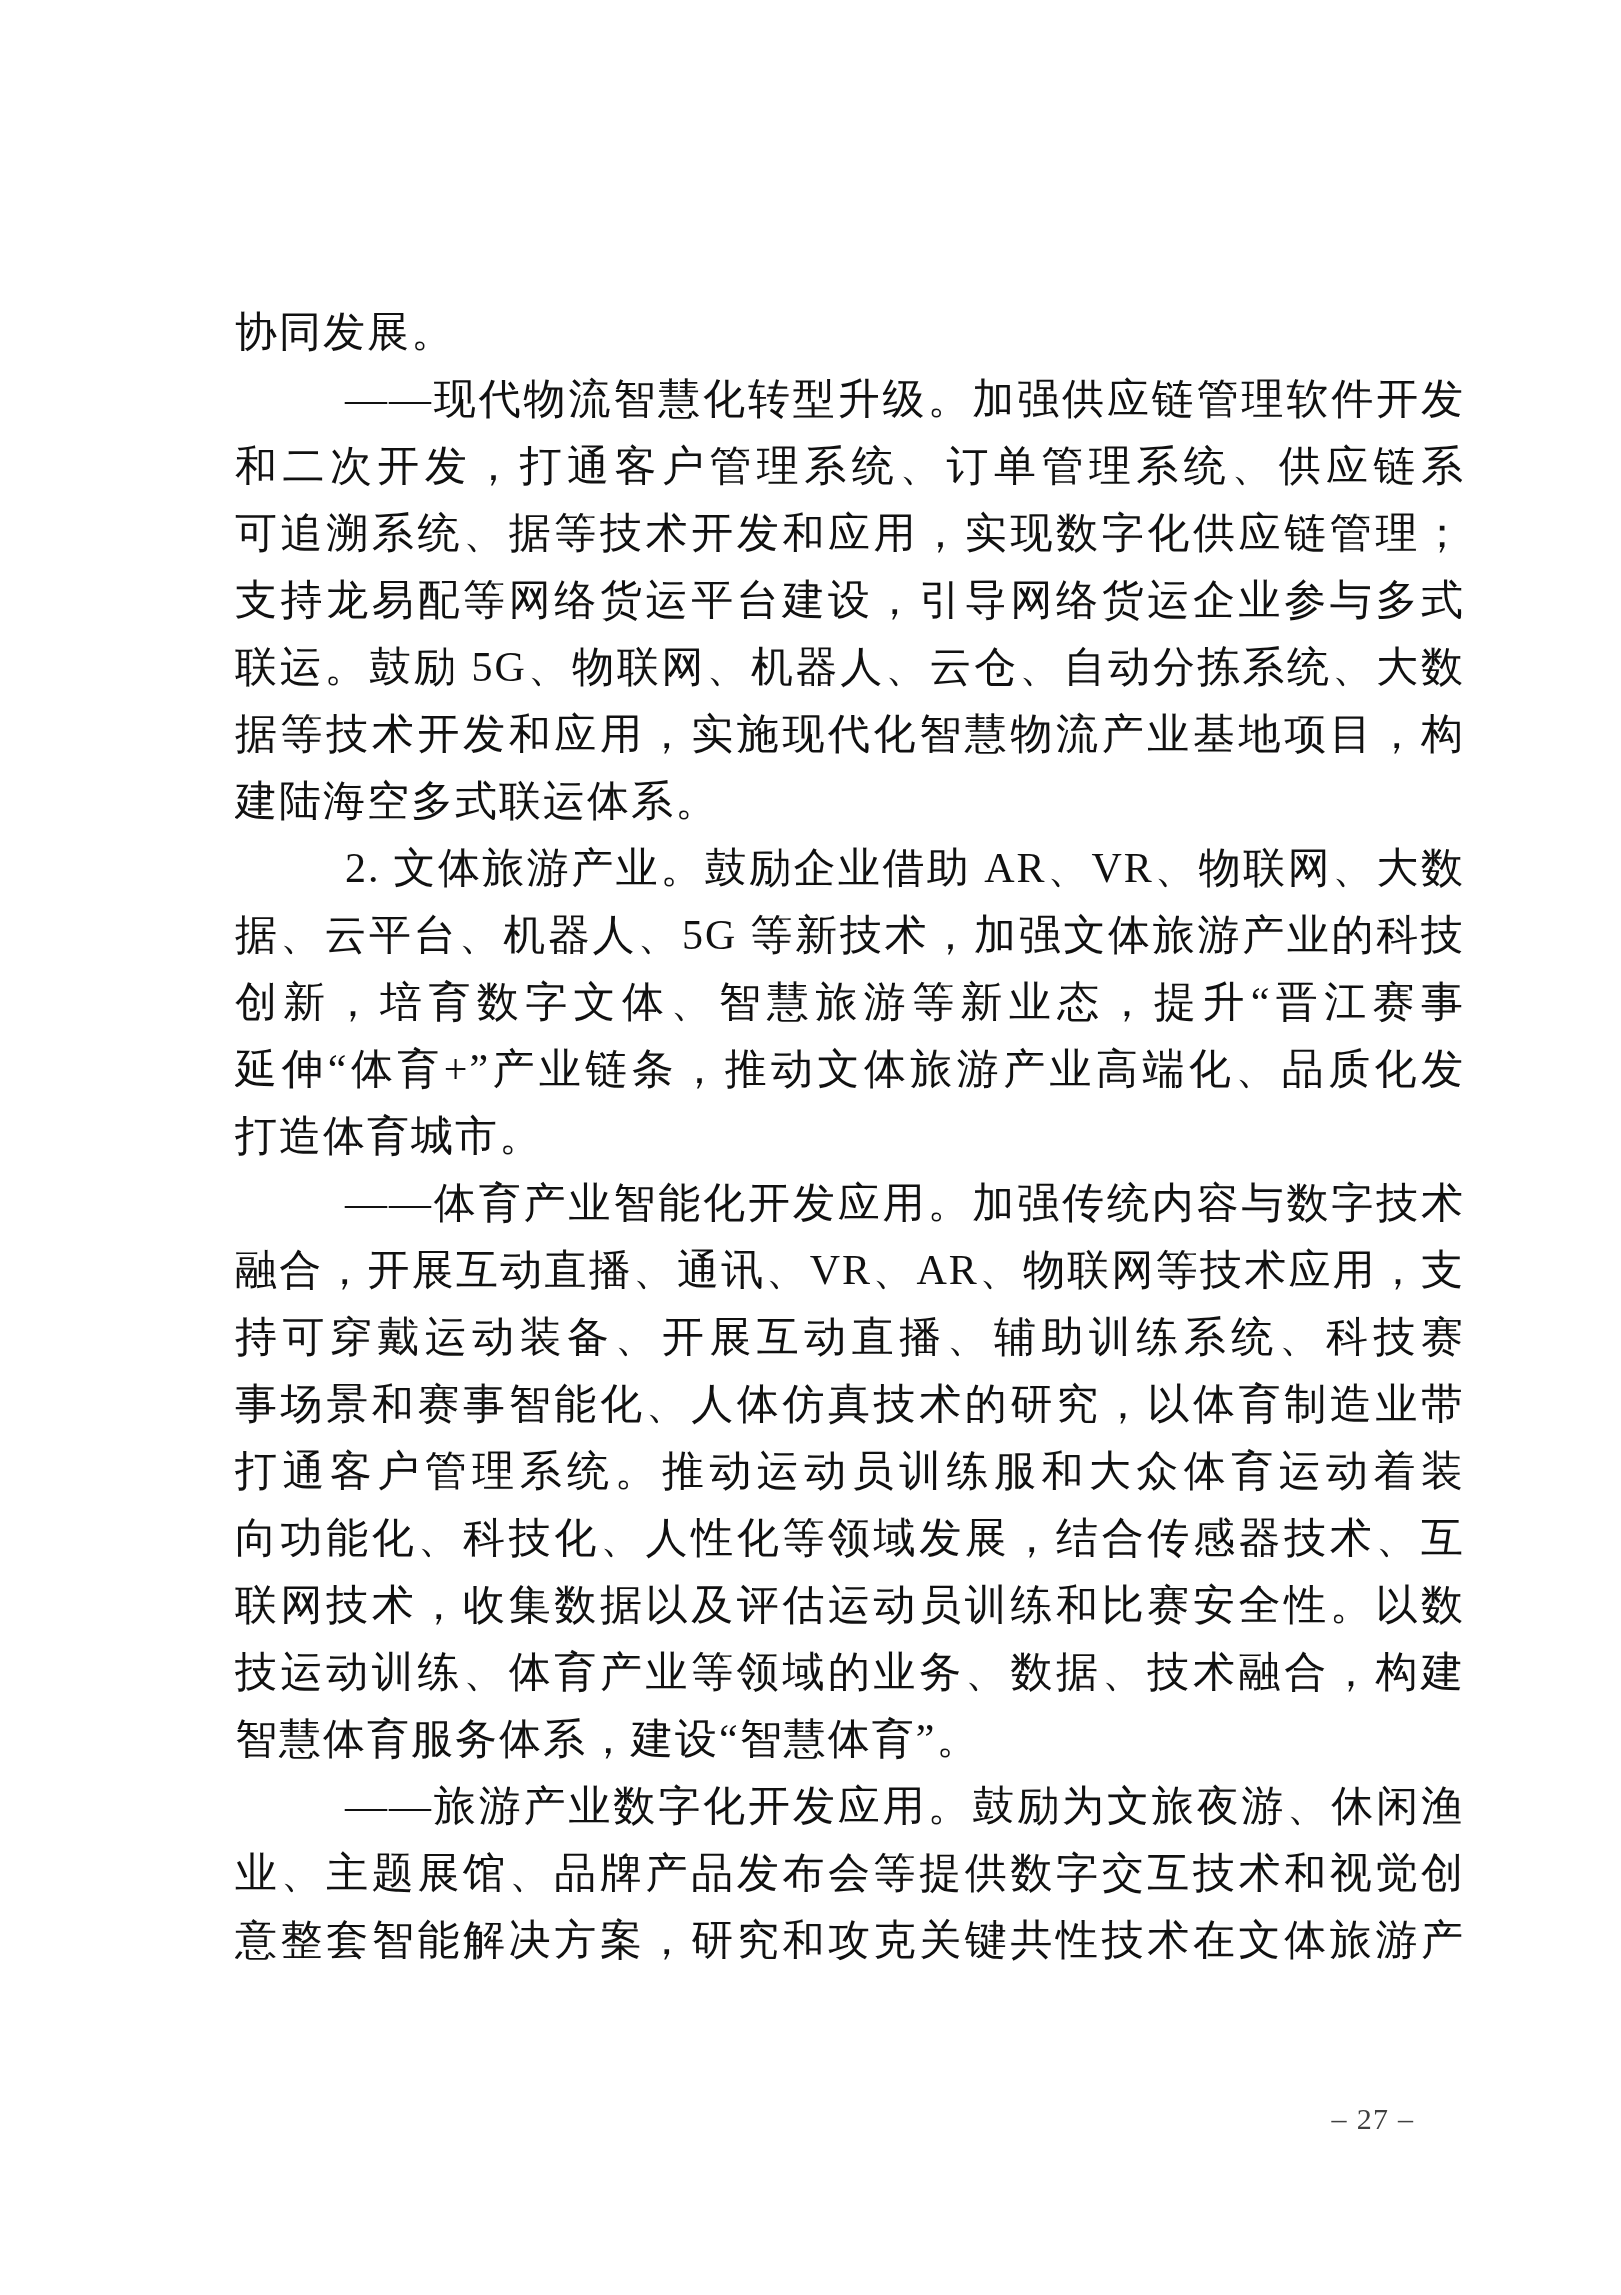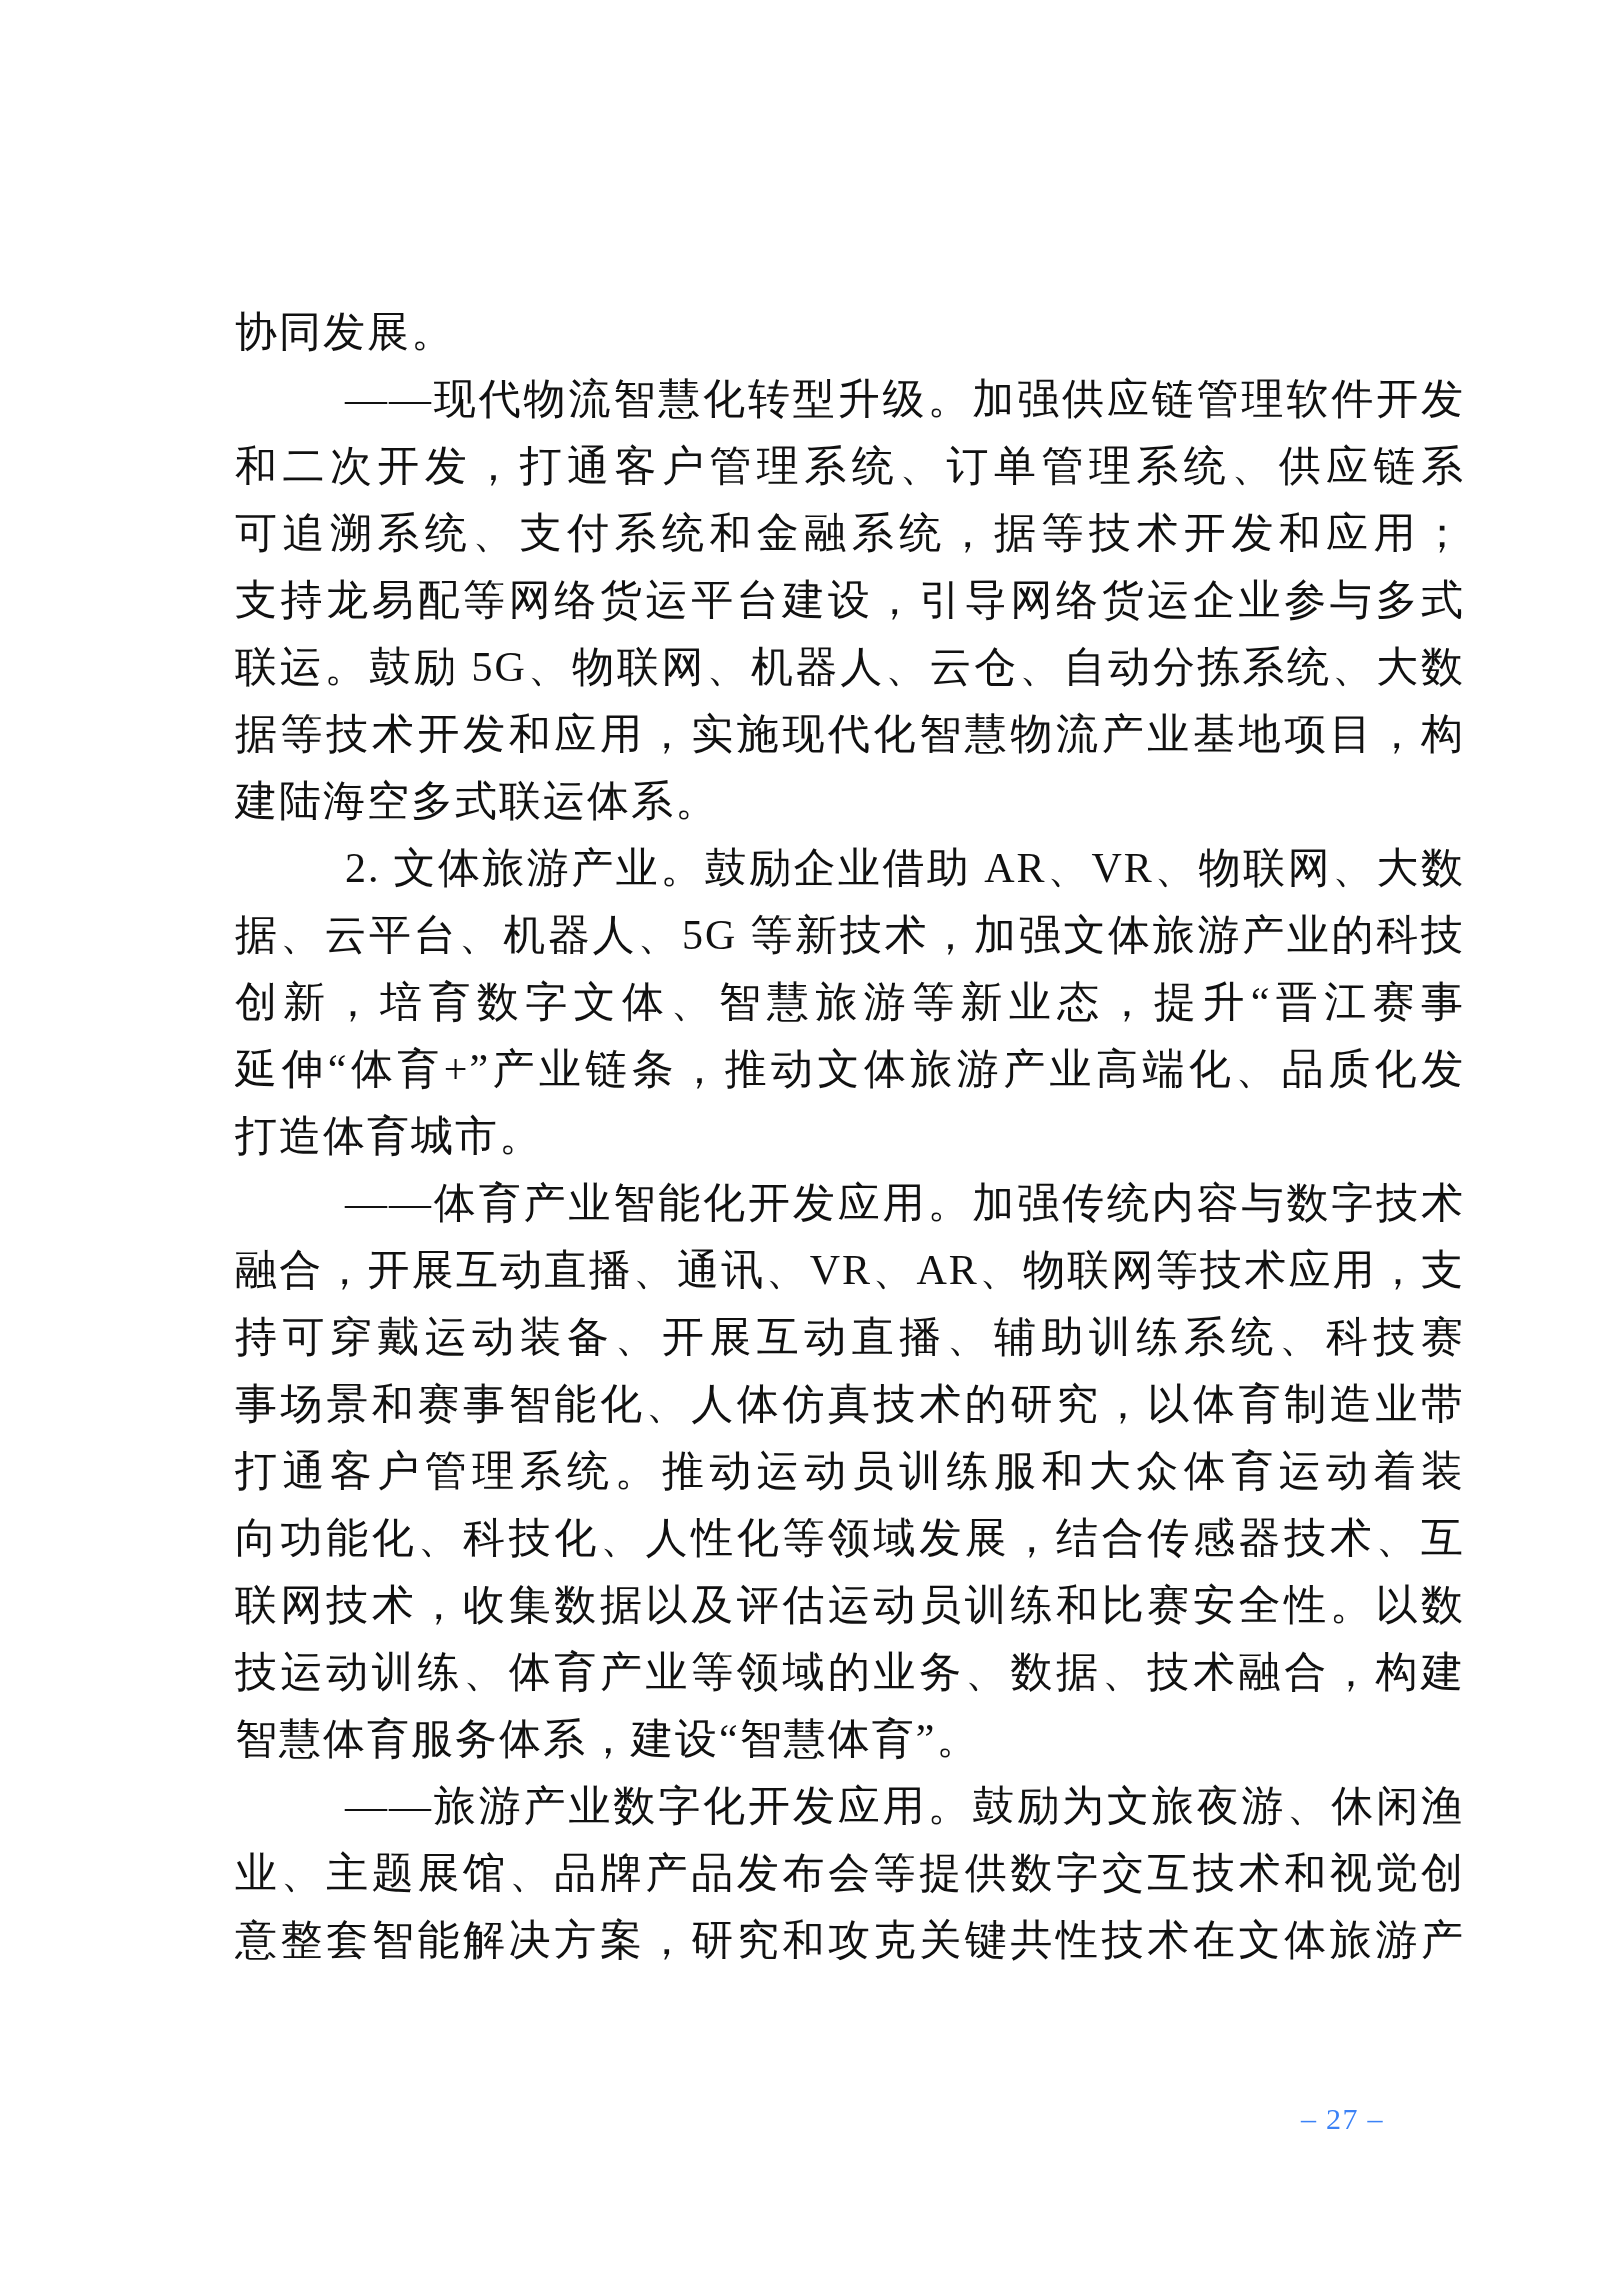--- a/index.html
+++ b/index.html
@@ -47,35 +47,35 @@
     text-indent: 110px;
   }
   .page-footer {
     position: absolute;
     left: 1261px;
     top: 2100px;
     width: 144px;
     height: 37px;
     line-height: 37px;
     font-size: 30px;
-    text-align: left;
+    text-align: center;
     letter-spacing: 1.3px;
-    color: #3b82f6;
+    color: #404040;
   }
 </style>
 </head>
 <body>
 
 <div class="page">
 
   <div class="textblock">
     <div class="ln e">协同发展。</div>
     <div class="ln j ind">——现代物流智慧化转型升级。加强供应链管理软件开发</div>
     <div class="ln j">和二次开发，打通客户管理系统、订单管理系统、供应链系统、</div>
-    <div class="ln j">可追溯系统、支付系统和金融系统，据等技术开发和应用；</div>
+    <div class="ln j">可追溯系统、据等技术开发和应用，实现数字化供应链管理；</div>
     <div class="ln j">支持龙易配等网络货运平台建设，引导网络货运企业参与多式</div>
     <div class="ln j">联运。鼓励 5G、物联网、机器人、云仓、自动分拣系统、大数</div>
     <div class="ln j">据等技术开发和应用，实施现代化智慧物流产业基地项目，构</div>
     <div class="ln e">建陆海空多式联运体系。</div>
     <div class="ln j ind">2. 文体旅游产业。鼓励企业借助 AR、VR、物联网、大数</div>
     <div class="ln j">据、云平台、机器人、5G 等新技术，加强文体旅游产业的科技</div>
     <div class="ln j">创新，培育数字文体、智慧旅游等新业态，提升“晋江赛事 IP”，</div>
     <div class="ln j">延伸“体育+”产业链条，推动文体旅游产业高端化、品质化发展，</div>
     <div class="ln e">打造体育城市。</div>
     <div class="ln j ind">——体育产业智能化开发应用。加强传统内容与数字技术</div>

